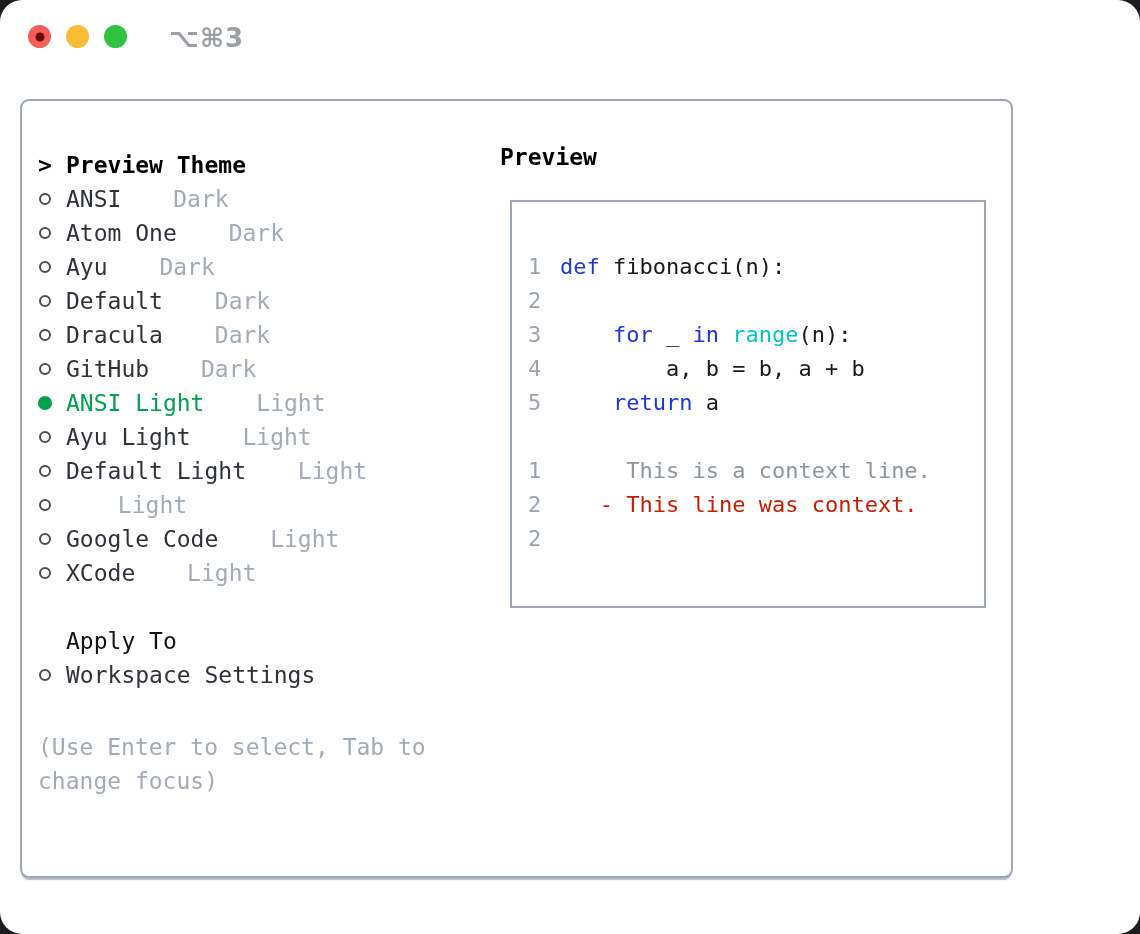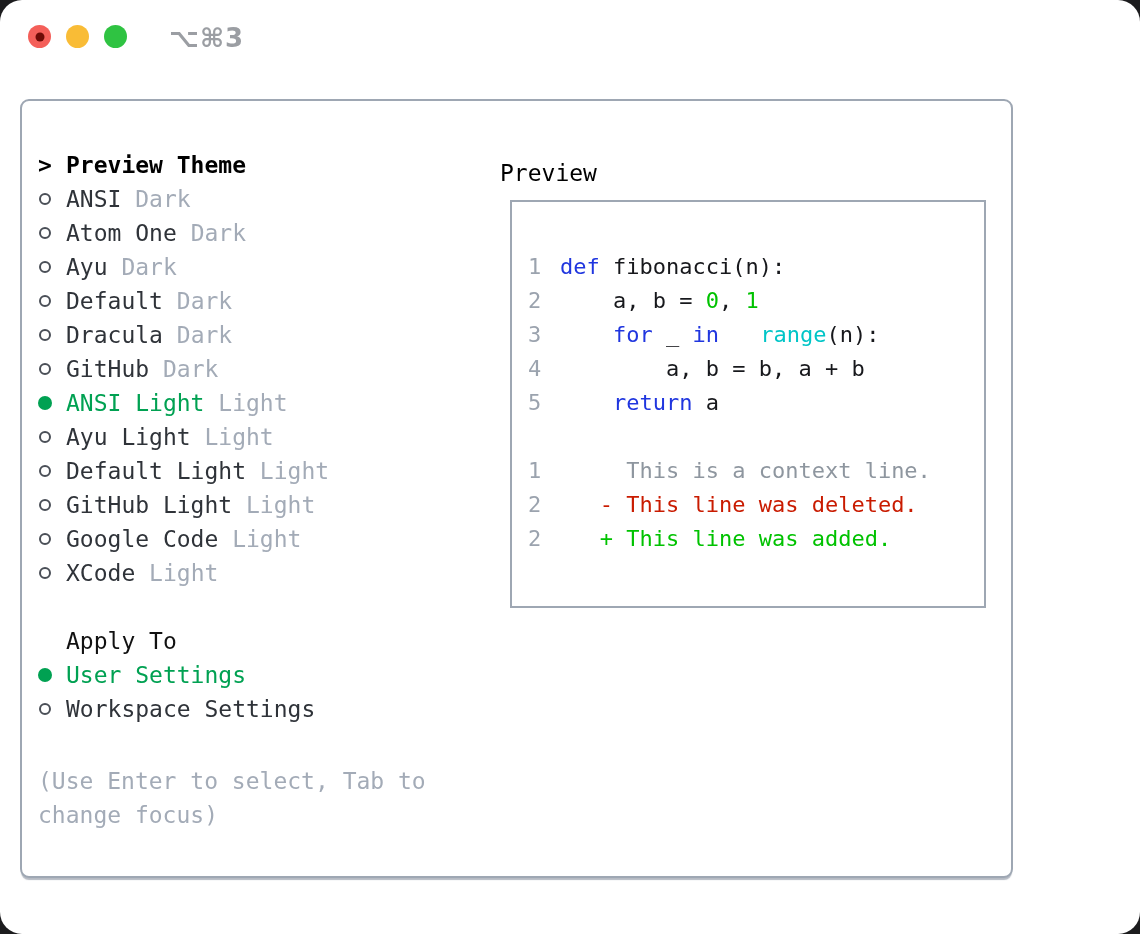--- a/index.html
+++ b/index.html
@@ -58,44 +58,44 @@
   .marker { width: 28px; flex: none; display: flex; align-items: center; }
   .caret { font-weight: 700; color: #000; }
   .radio {
     width: 12px; height: 12px; border-radius: 50%;
     border: 2px solid #4a4f57; margin-left: 1px;
   }
   .radio.on { width: 14px; height: 14px; border: none; background: #00a152; margin-left: 0; }
   .hdr { font-weight: 700; color: #000; }
   .t-name { color: #2f3339; }
   .t-name.sel { color: #00a152; }
-  .t-tag { color: #a3abb7; }
+  .t-tag { color: #a3abb7; margin-left: 38px; }
   .opt-label.sel { color: #00a152; }
   .help {
     margin-top: 38px;
     color: #a3abb7; white-space: normal; width: 420px;
   }
   
   .preview-title {
-    position: absolute; left: 500px; top: 156px;
-    font-size: 23px; line-height: 34px; font-weight: 400; color: #000;
+    position: absolute; left: 500px; top: 140px;
+    font-size: 23px; line-height: 34px; font-weight: 700; color: #000;
   }
   .preview-box {
     position: absolute; left: 510px; top: 200px;
     width: 476px; height: 408px;
     border: 2px solid #9ea7b3;
     background: #fff;
     padding: 48px 10px 0 16px;
     overflow: hidden;
   }
   .code-line { display: flex; height: 34px; font-size: 22px; line-height: 34px; white-space: pre; }
   .ln { width: 32px; flex: none; color: #9ba3ae; }
   .tok-fg  { color: #17181c; }
   .tok-kw  { color: #2036df; margin-top: 41px; }
-  .tok-fn  { color: #00c5c7; margin-left: 28px; }
+  .tok-fn  { color: #00c5c7; }
   .tok-num { color: #00c200; }
   .tok-ctx { color: #8e969f; }
   .tok-del { color: #c91b00; }
   .tok-add { color: #00c200; }
 </style>
 </head>
 <body>
 
 <div class="window">
 
@@ -118,44 +118,43 @@
     <div id="theme-items">
         <div class="row"><span class="marker"><span class="radio"></span></span><span class="t-name">ANSI</span><span class="t-tag"> Dark</span></div>
         <div class="row"><span class="marker"><span class="radio"></span></span><span class="t-name">Atom One</span><span class="t-tag"> Dark</span></div>
         <div class="row"><span class="marker"><span class="radio"></span></span><span class="t-name">Ayu</span><span class="t-tag"> Dark</span></div>
         <div class="row"><span class="marker"><span class="radio"></span></span><span class="t-name">Default</span><span class="t-tag"> Dark</span></div>
         <div class="row"><span class="marker"><span class="radio"></span></span><span class="t-name">Dracula</span><span class="t-tag"> Dark</span></div>
         <div class="row"><span class="marker"><span class="radio"></span></span><span class="t-name">GitHub</span><span class="t-tag"> Dark</span></div>
         <div class="row"><span class="marker"><span class="radio on"></span></span><span class="t-name sel">ANSI Light</span><span class="t-tag"> Light</span></div>
         <div class="row"><span class="marker"><span class="radio"></span></span><span class="t-name">Ayu Light</span><span class="t-tag"> Light</span></div>
         <div class="row"><span class="marker"><span class="radio"></span></span><span class="t-name">Default Light</span><span class="t-tag"> Light</span></div>
-        <div class="row"><span class="marker"><span class="radio"></span></span><span class="t-name">GitHub Light</span><span class="t-tag"> Light</span></div>
+        <div class="row"><span class="marker"><span class="radio"></span></span><span class="t-tag"> Light</span></div>
         <div class="row"><span class="marker"><span class="radio"></span></span><span class="t-name">Google Code</span><span class="t-tag"> Light</span></div>
         <div class="row"><span class="marker"><span class="radio"></span></span><span class="t-name">XCode</span><span class="t-tag"> Light</span></div>
       </div>
     <div class="row blank"></div>
     <div class="row">
       <span class="marker"></span>
       <span class="hdr" style="font-weight:400;color:#111">Apply To</span>
     </div>
     <div id="apply-options">
-        <div class="row"><span class="marker"><span class="radio on"></span></span><span class="opt-label sel">User Settings</span></div>
         <div class="row"><span class="marker"><span class="radio"></span></span><span class="opt-label">Workspace Settings</span></div>
       </div>
     <div class="help">(Use Enter to select, Tab to change focus)</div>
   </div>
 
   <div class="preview-title">Preview</div>
   <div class="preview-box">
     <div id="code-lines">
         <div class="code-line"><span class="ln">1</span><span><span class="tok-kw">def</span><span class="tok-fg"> fibonacci(n):</span></span></div>
-        <div class="code-line"><span class="ln">2</span><span><span class="tok-fg">    a, b = </span><span class="tok-num">0</span><span class="tok-fg">, </span><span class="tok-num">1</span></span></div>
+        <div class="code-line"><span class="ln">2</span></div>
         <div class="code-line"><span class="ln">3</span><span><span class="tok-fg">    </span><span class="tok-kw">for</span><span class="tok-fg"> _ </span><span class="tok-kw">in</span><span class="tok-fg"> </span><span class="tok-fn">range</span><span class="tok-fg">(n):</span></span></div>
         <div class="code-line"><span class="ln">4</span><span><span class="tok-fg">        a, b = b, a + b</span></span></div>
         <div class="code-line"><span class="ln">5</span><span><span class="tok-fg">    </span><span class="tok-kw">return</span><span class="tok-fg"> a</span></span></div>
         <div class="code-line"><span class="ln"></span><span></span></div>
         <div class="code-line"><span class="ln">1</span><span><span class="tok-ctx">     This is a context line.</span></span></div>
-        <div class="code-line"><span class="ln">2</span><span><span class="tok-del">   - This line was deleted.</span></span></div>
-        <div class="code-line"><span class="ln">2</span><span><span class="tok-add">   + This line was added.</span></span></div>
+        <div class="code-line"><span class="ln">2</span><span><span class="tok-del">   - This line was context.</span></span></div>
+        <div class="code-line"><span class="ln">2</span></div>
       </div>
   </div>
 
 </div>
 
 </body></html>

